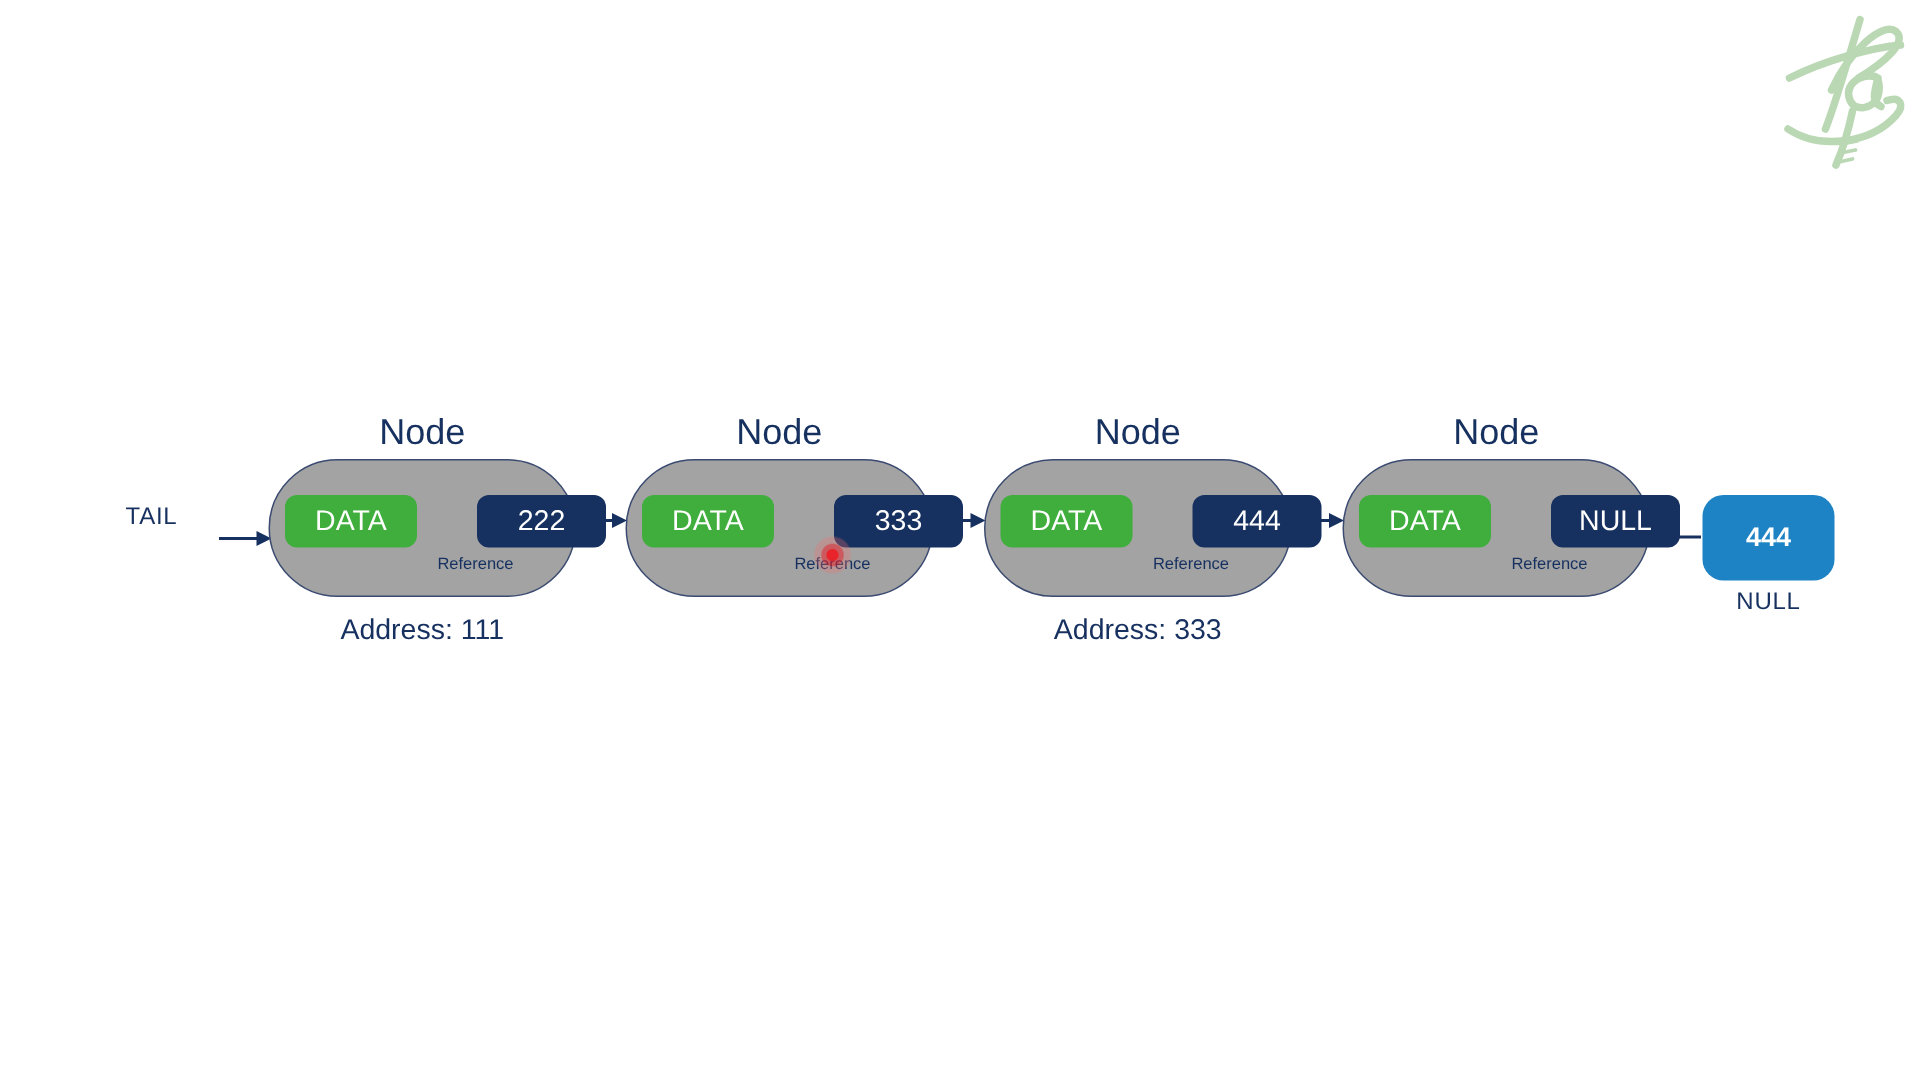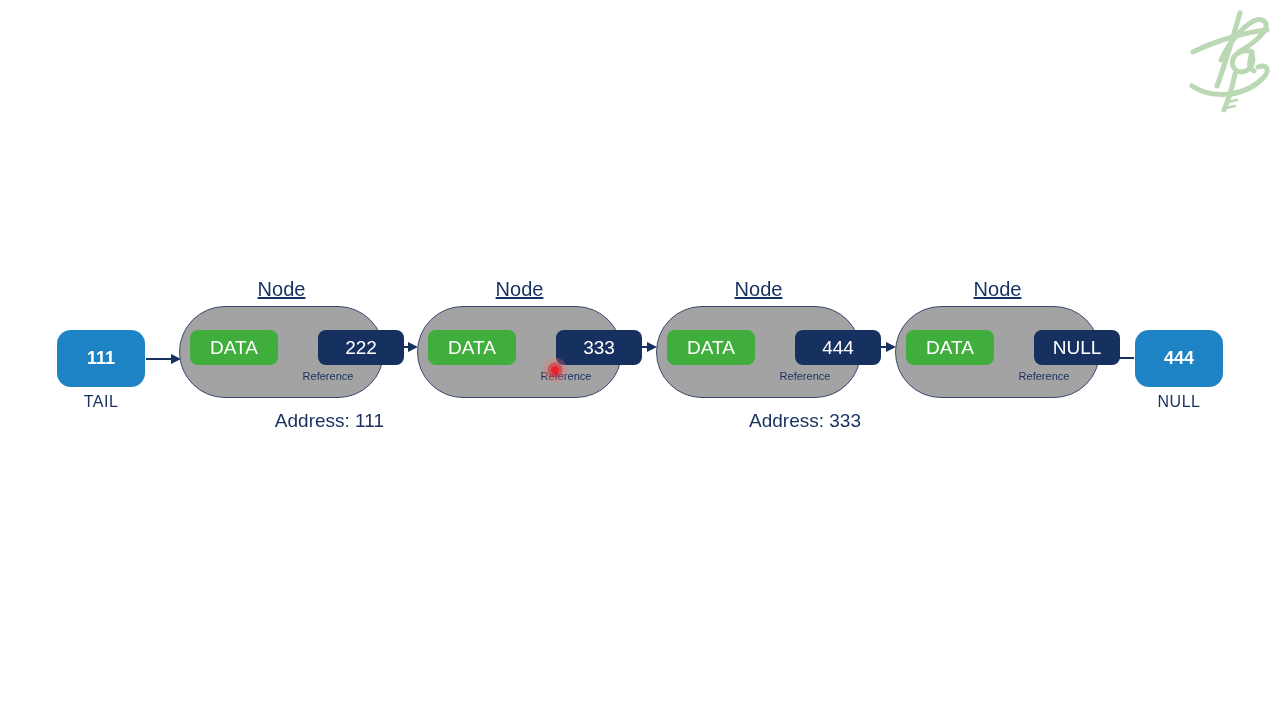--- a/index.html
+++ b/index.html
@@ -22,36 +22,36 @@
     height:57px; border-radius:14px; background:var(--blue);
     color:#fff; font-weight:bold; font-size:18px;
     display:flex; align-items:center; justify-content:center;
   }
   .endpoint .cap{margin-top:6px; font-size:16px; color:var(--navy); letter-spacing:.5px;}
   #head{left:57px; top:330px;}
   #tail{left:1135px; top:330px;}
 
   
   .node-group{position:absolute; top:277px; width:205px; text-align:center;}
-  .node-title{font-size:20px; line-height:24px; color:var(--navy);text-decoration:underline;}
+  .node-title{font-size:24px; line-height:24px; color:var(--navy);}
   .node-box{
     margin-top:5px; height:92px; position:relative;
     border:1.4px solid var(--border-navy); border-radius:46px; background:#a3a3a3;
   }
   .chip{
     position:absolute; top:23px; height:35px; border-radius:8px;
     color:#fff; font-size:19px; display:flex; align-items:center; justify-content:center;
   }
   .chip.data{left:10px; width:88px; background:var(--green);}
   .chip.ref{left:105px; width:86px; background:var(--navy);margin-left:33px;}
   .ref-label{
-    position:absolute; top:63px; left:105px; width:86px;
+    position:absolute; top:63px; left:94px; width:86px;
     font-size:11px; color:var(--navy); text-align:center;
   }
-  .address{margin-top:12px; font-size:19px; color:var(--navy);text-align:right;}
+  .address{margin-top:12px; font-size:19px; color:var(--navy);}
 
   #node1{left:179px;} #node2{left:417px;} #node3{left:656px;} #node4{left:895px;}
 
   
   .arrows{position:absolute; inset:0; pointer-events:none;}
   .arrows line{stroke:var(--navy); stroke-width:2;}
   .arrows polygon{fill:var(--navy);}
 
   
   .cursor{
@@ -90,21 +90,20 @@
       <line x1="850" y1="347" x2="887" y2="347"></line>
         <polygon points="886,342 896,347 886,352"></polygon>
     </g>
     <g>
       <line x1="1134" y1="358" x2="1113" y2="358"></line>
         <polygon points="1113,353 1103,358 1113,363"></polygon>
     </g>
   </svg>
 
   <div class="endpoint" id="head">
-    <div class="pill">111</div>
     <div class="cap">TAIL</div>
   </div>
 
   <div class="node-group" id="node1">
     <div class="node-title">Node</div>
     <div class="node-box">
       <div class="chip data">DATA</div>
       <div class="chip ref">222</div>
       <div class="ref-label">Reference</div>
     </div>

